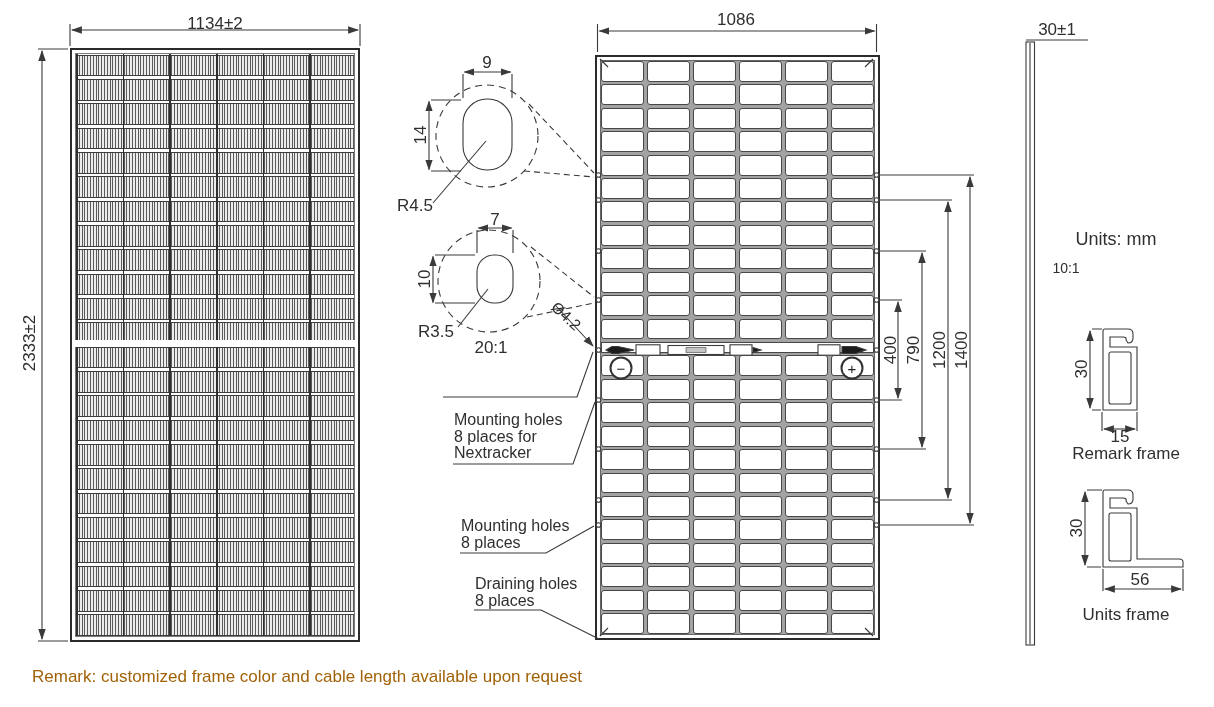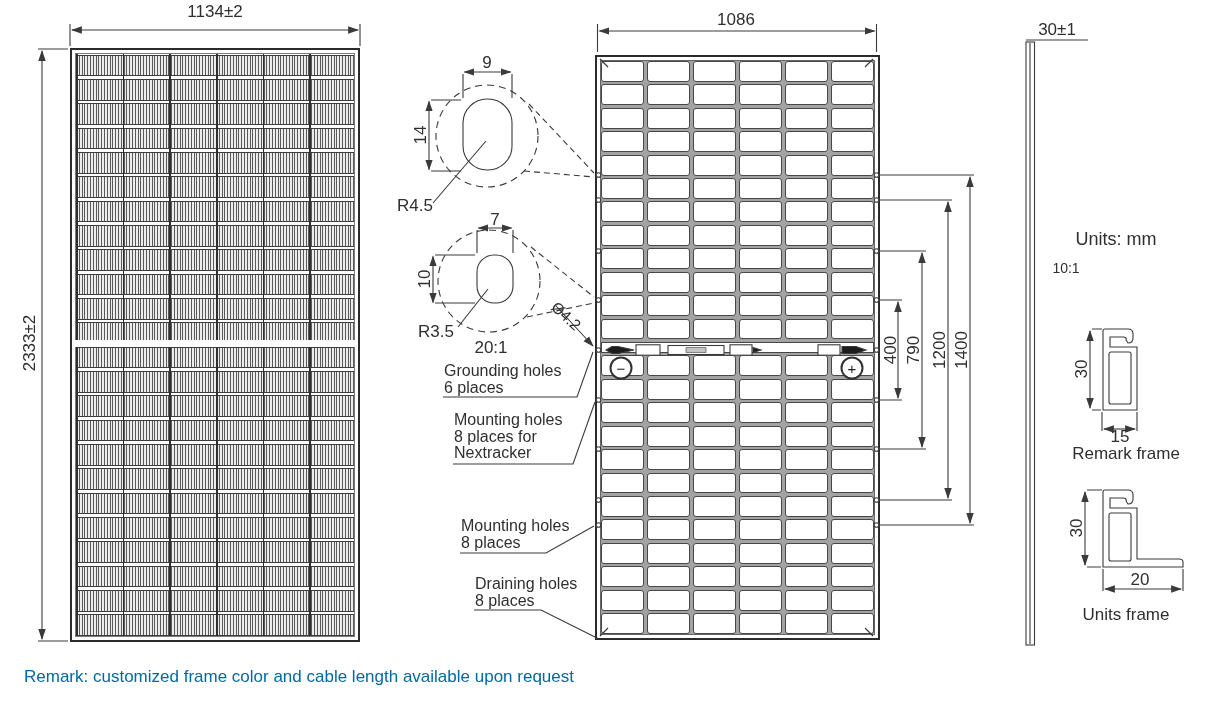--- a/index.html
+++ b/index.html
@@ -25,21 +25,21 @@
          grid-template-columns:repeat(6,1fr);
          grid-template-rows:repeat(12,1fr) 11px repeat(12,1fr);
          gap:2.5px;background:#a3a3a3;border:1px solid #666;}
   .bcell{background:#fff;border:1px solid #474747;border-radius:3px;min-width:0;min-height:0;}
   .jband{grid-column:1/7;grid-row:13;background:#fff;border:1px solid #474747;}
   .terminal{position:absolute;width:19px;height:19px;border:2px solid #333;border-radius:50%;
             background:#fff;display:flex;align-items:center;justify-content:center;
             font-size:15px;line-height:1;color:#222;transform:translate(-50%,-50%);}
   
   .callout{position:absolute;font-size:16px;line-height:16.5px;color:#2f2f2f;white-space:nowrap;}
-  .remark{position:absolute;left:24px;top:667px;font-size:17px;color:#0369a1;white-space:nowrap;}
+  .remark{position:absolute;left:32px;top:667px;font-size:17px;color:#a16207;white-space:nowrap;}
 </style>
 </head>
 <body>
 
 <div id="canvas">
 
   <div class="abs front-frame">
     <div class="front-cells"></div>
   </div>
   <div class="abs front-midband"></div>
@@ -318,43 +318,39 @@
     </g>
   </svg>
 
   <div class="terminal" style="left:621px;top:368px">
     <span>−</span>
   </div>
   <div class="terminal" style="left:852px;top:368px">
     <span>+</span>
   </div>
 
-  <span class="lbl ctr" style="left:215px;top:11px">1134±2</span>
+  <span class="lbl ctr" style="left:215px;top:23px">1134±2</span>
   <span class="lbl rot" style="left:29px;top:343px">2333±2</span>
   <span class="lbl ctr" style="left:736px;top:19px">1086</span>
   <span class="lbl rot" style="left:890px;top:350px">400</span>
   <span class="lbl rot" style="left:913px;top:350px">790</span>
   <span class="lbl rot" style="left:939px;top:350px">1200</span>
   <span class="lbl rot" style="left:961px;top:350px">1400</span>
   <span class="lbl ctr" style="left:1057px;top:29px">30±1</span>
 
   <span class="lbl ctr" style="left:487px;top:62px">9</span>
   <span class="lbl rot" style="left:420px;top:135px">14</span>
   <span class="lbl" style="left:397px;top:197px">R4.5</span>
 
   <span class="lbl ctr" style="left:495px;top:219px">7</span>
   <span class="lbl rot" style="left:424px;top:279px">10</span>
   <span class="lbl" style="left:418px;top:323px">R3.5</span>
   <span class="lbl ctr" style="left:491px;top:347px">20:1</span>
   <span class="lbl" style="left:566px;top:316px;font-size:15.5px;transform:translate(-50%,-50%) rotate(43deg)">Ø4.2</span>
 
-  <div class="callout" style="left:444px;top:363px">
-    <span style="display:block">Grounding holes</span>
-    <span style="display:block">6 places</span>
-  </div>
   <div class="callout" style="left:454px;top:412px">
     <span style="display:block">Mounting holes</span>
     <span style="display:block">8 places for</span>
     <span style="display:block">Nextracker</span>
   </div>
   <div class="callout" style="left:461px;top:518px">
     <span style="display:block">Mounting holes</span>
     <span style="display:block">8 places</span>
   </div>
   <div class="callout" style="left:475px;top:576px">
@@ -362,17 +358,17 @@
     <span style="display:block">8 places</span>
   </div>
 
   <span class="lbl ctr" style="left:1116px;top:239px;font-size:18px">Units: mm</span>
   <span class="lbl ctr" style="left:1066px;top:268px;font-size:14px">10:1</span>
 
   <span class="lbl rot" style="left:1081px;top:369px">30</span>
   <span class="lbl ctr" style="left:1120px;top:436px">15</span>
   <span class="lbl ctr" style="left:1126px;top:453px">Remark frame</span>
   <span class="lbl rot" style="left:1076px;top:528px">30</span>
-  <span class="lbl ctr" style="left:1140px;top:579px">20</span>
+  <span class="lbl ctr" style="left:1140px;top:579px">56</span>
   <span class="lbl ctr" style="left:1126px;top:614px">Units frame</span>
 
   <span class="remark">Remark: customized frame color and cable length available upon request</span>
 </div>
 
 </body></html>

